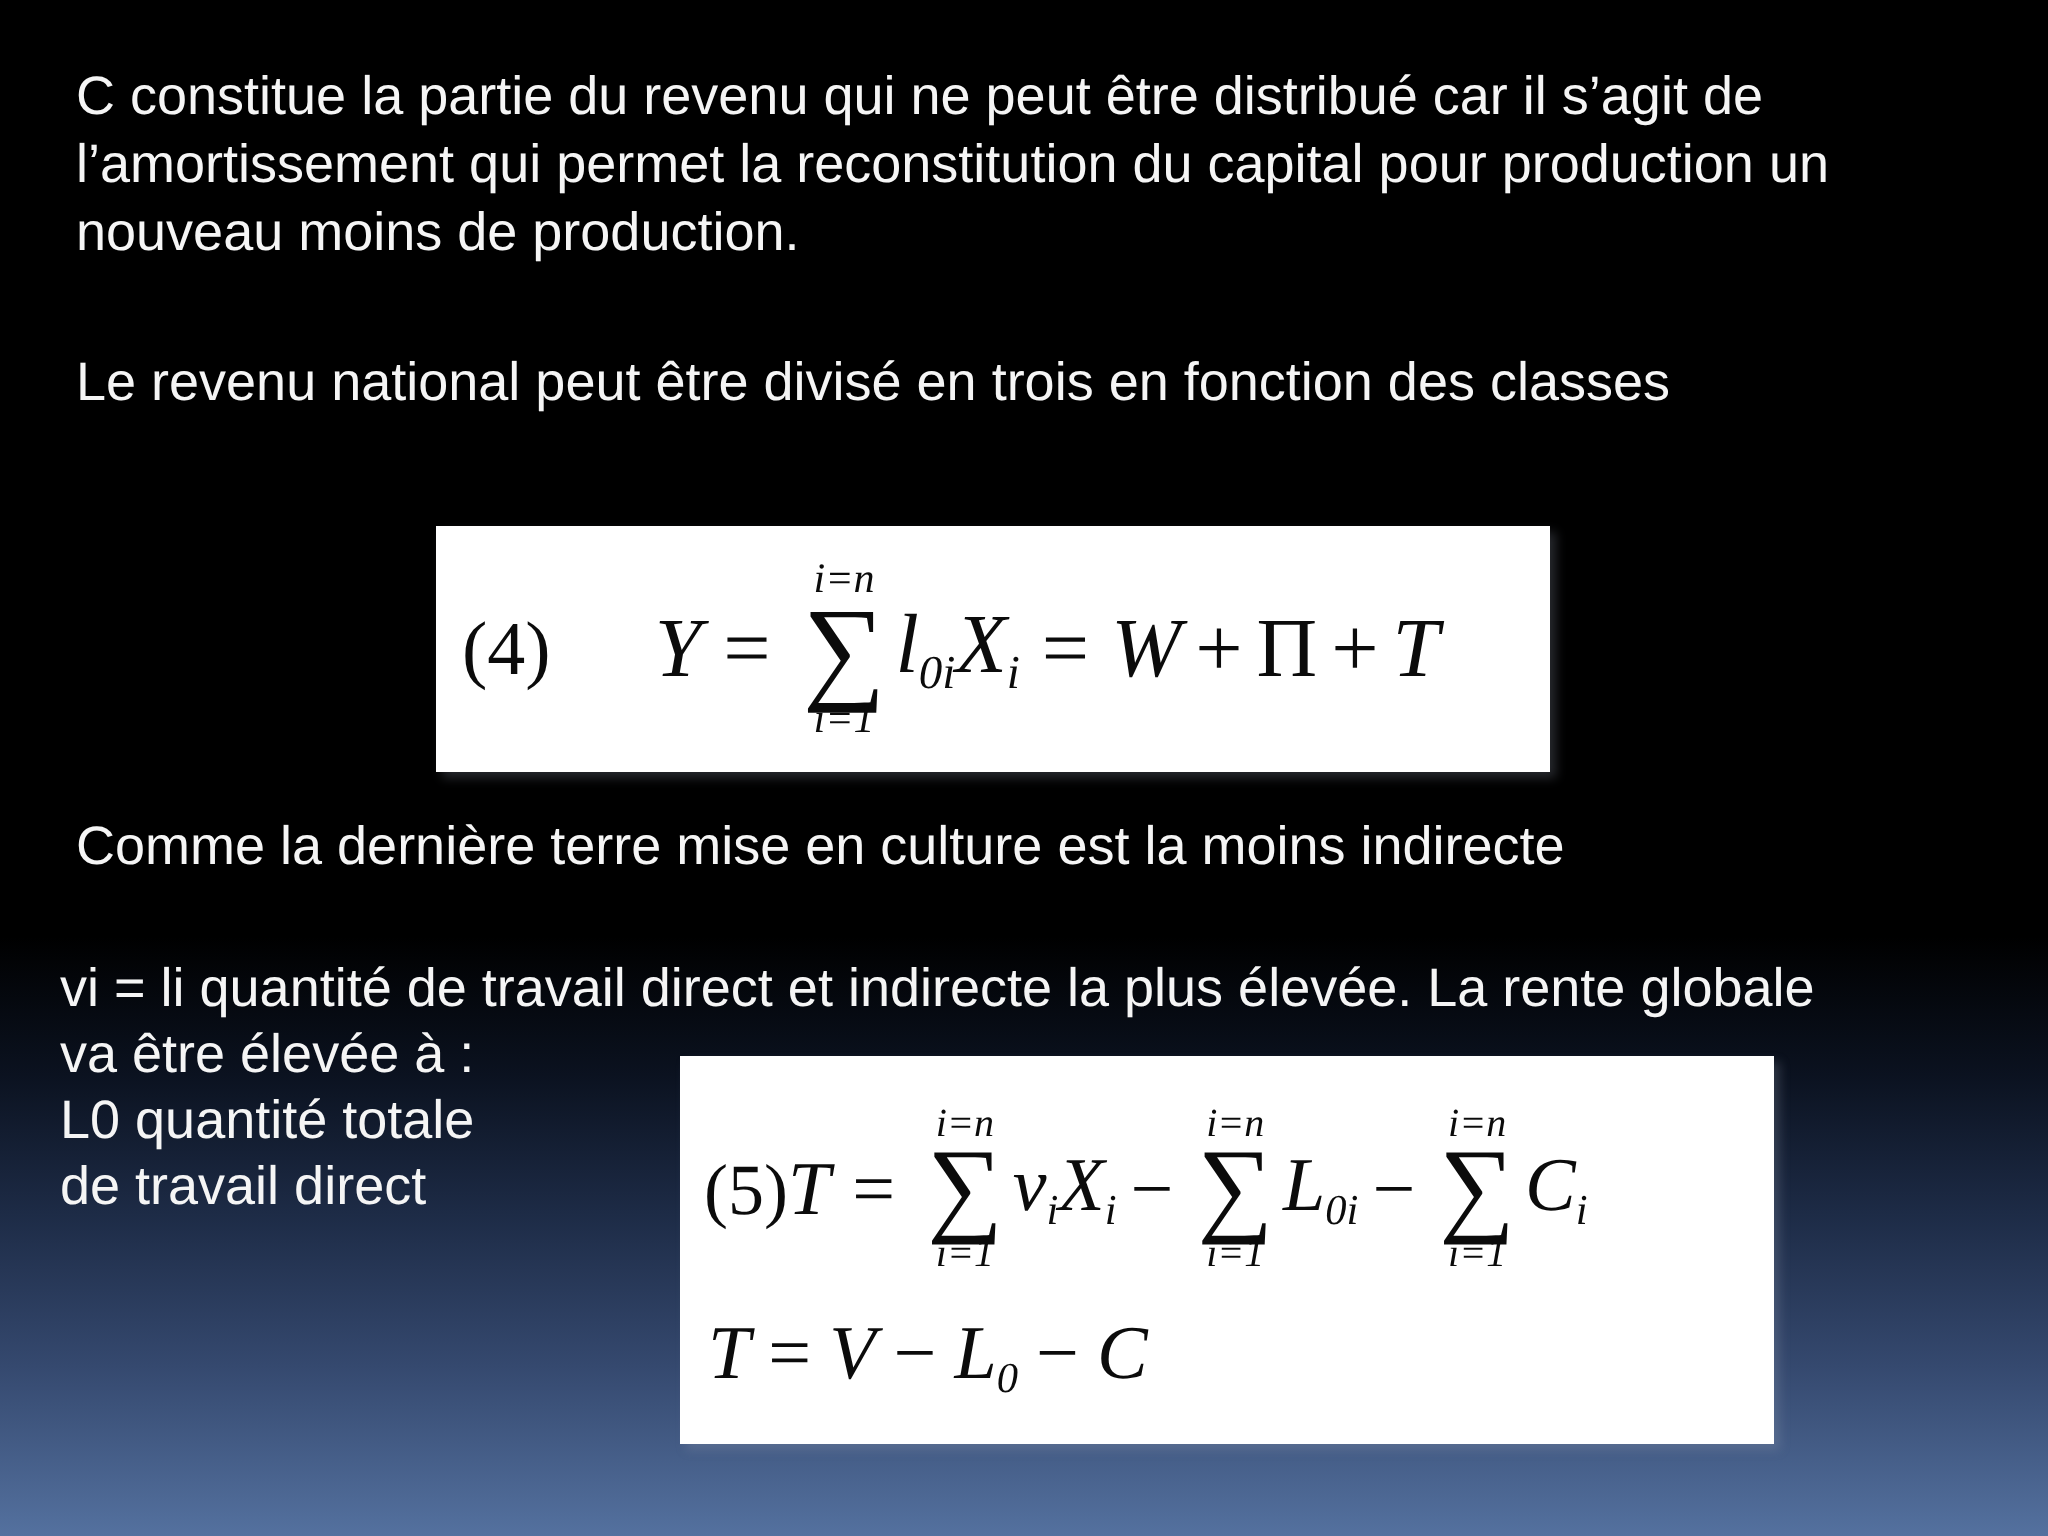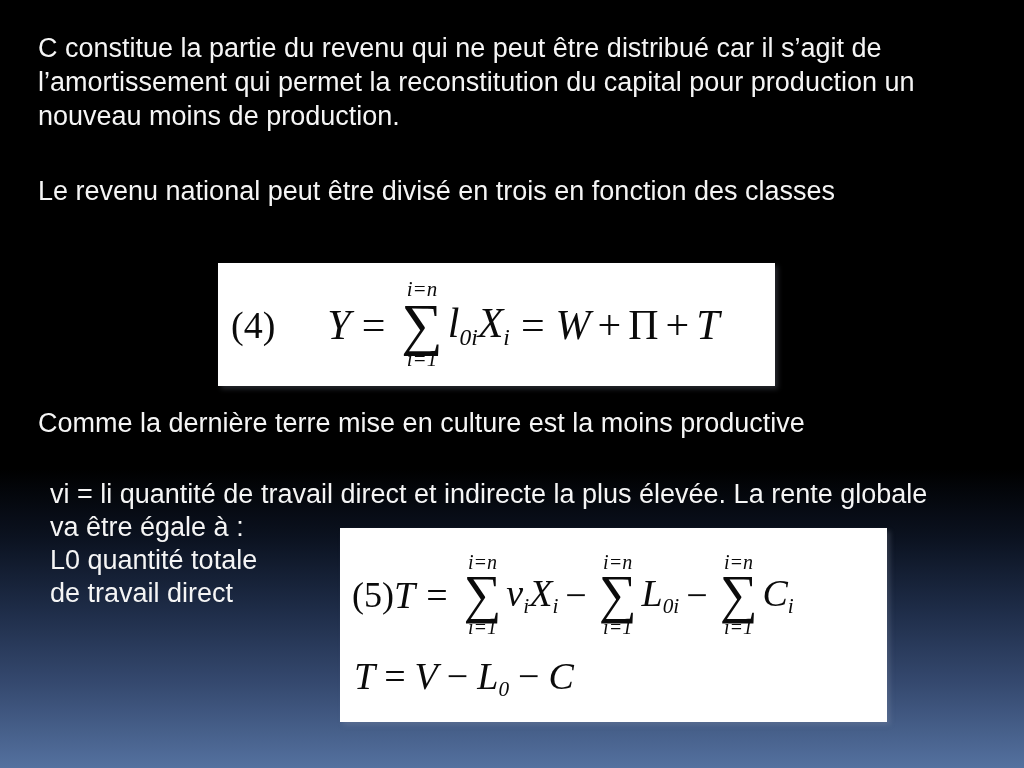--- a/index.html
+++ b/index.html
@@ -10,21 +10,21 @@
     font-family: "Liberation Sans", sans-serif;
   }
   .slide { position: absolute; inset: 0; color: #f5f5f5; padding-left: 39px; }
 
   
   .txt { position: absolute; font-size: 27px; line-height: 34px; white-space: nowrap; }
   .txt div { white-space: nowrap; }
   #para1 { left: 38px; top: 31px; }
   #para2 { left: 38px; top: 174px; }
   #comme { left: 38px; top: 406px; }
-  #para3 { left: 50px; top: 478px; line-height: 33px; }
+  #para3 { left: 30px; top: 478px; line-height: 33px; }
 
   
   .formula-box {
     position: absolute; background: #ffffff; color: #0b0b0b;
     font-family: "Liberation Serif", serif; box-sizing: border-box;
     box-shadow: 3px 3px 5px rgba(150,160,180,0.25);
   }
   #box4 { left: 218px; top: 263px; width: 557px; height: 123px; }
   #box5 { left: 340px; top: 528px; width: 547px; height: 194px; }
 
@@ -81,26 +81,26 @@
       <span class="op">=</span>
       <span class="v">W</span>
       <span class="op2">+</span>
       <span>Π</span>
       <span class="op2">+</span>
       <span class="v">T</span>
     </div>
   </div>
 
   <div class="txt" id="comme">
-    <div>Comme la dernière terre mise en culture est la moins productive</div>
+    <div>Comme la dernière terre mise en culture est la moins indirecte</div>
   </div>
 
   <div class="txt" id="para3">
     <div>vi = li quantité de travail direct et indirecte la plus élevée. La rente globale</div>
-    <div>va être égale à :</div>
+    <div>va être élevée à :</div>
     <div>L0 quantité totale</div>
     <div>de travail direct</div>
   </div>
 
   <div class="formula-box" id="box5">
     <div id="f5">
       <div class="frow" id="f5row1">
         <span class="flabel5">(5)</span>
         <span class="v">T</span>
         <span class="op">=</span>

